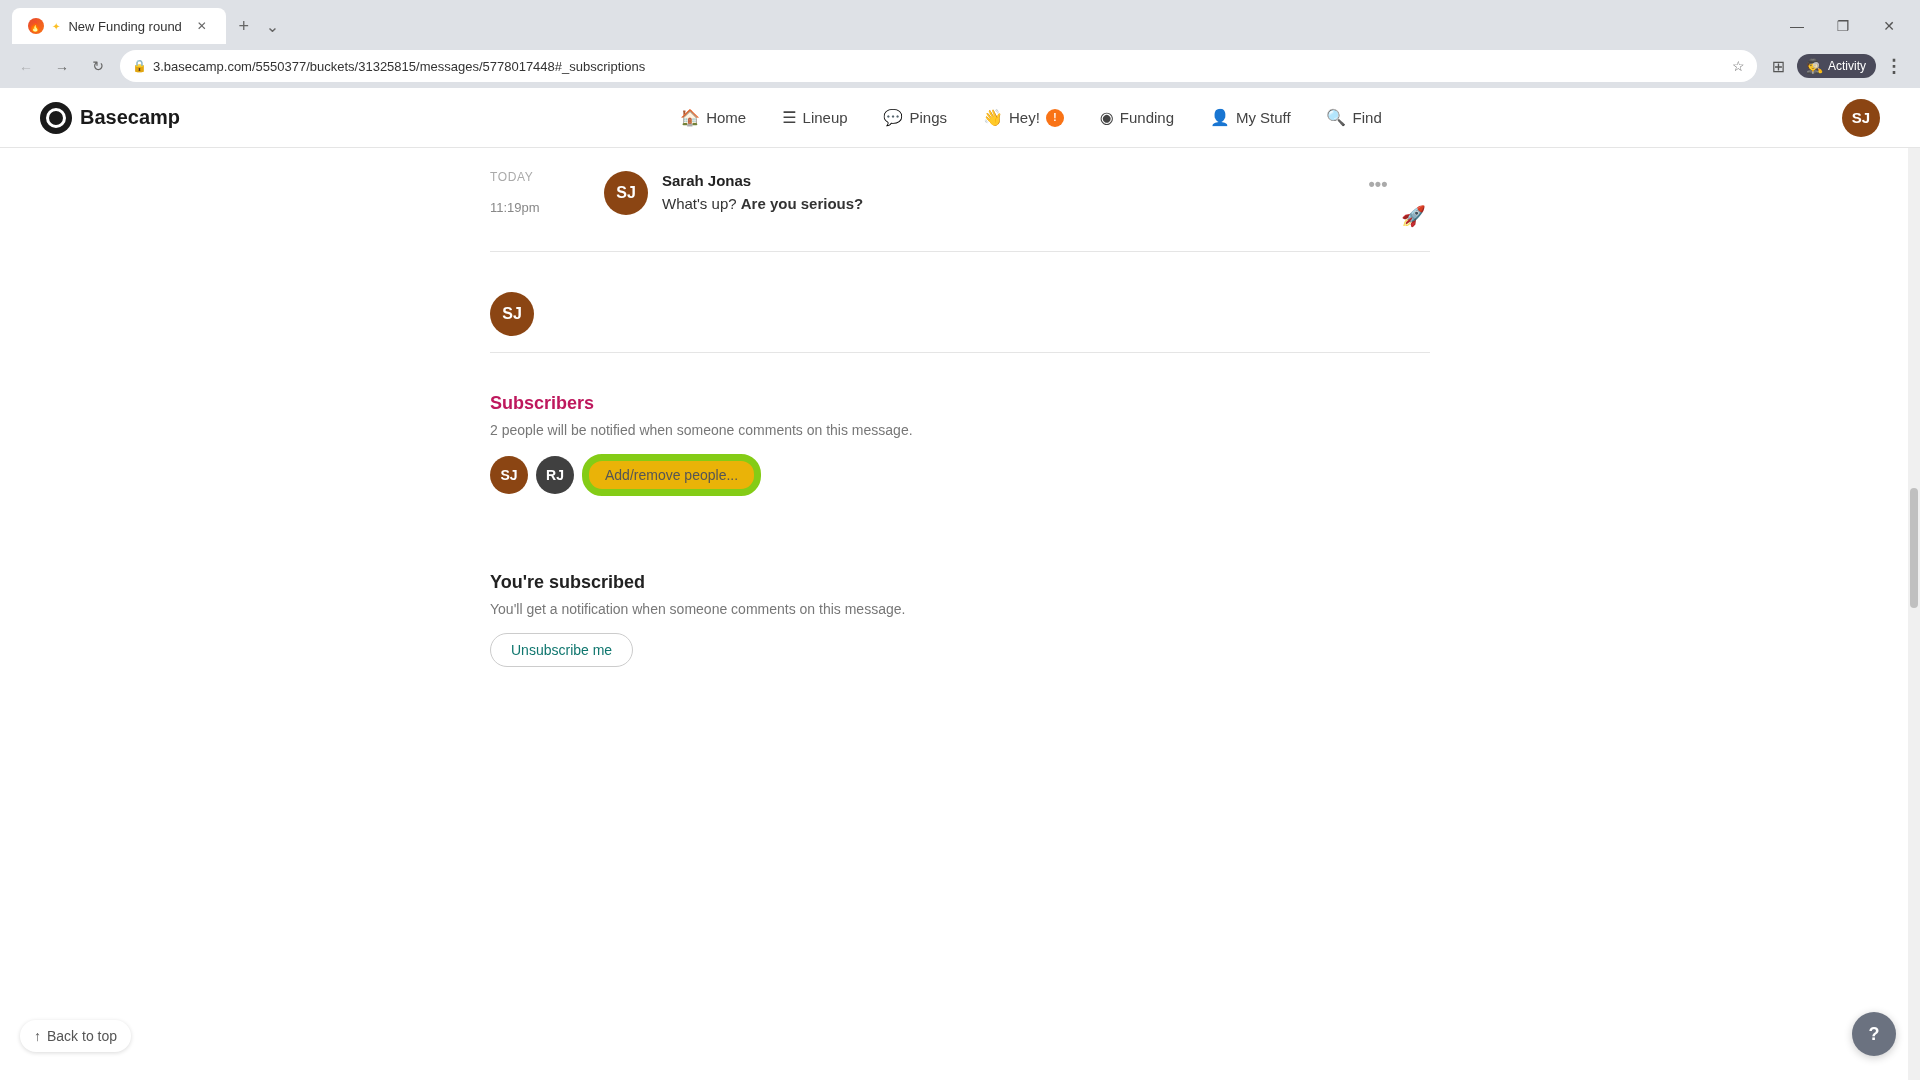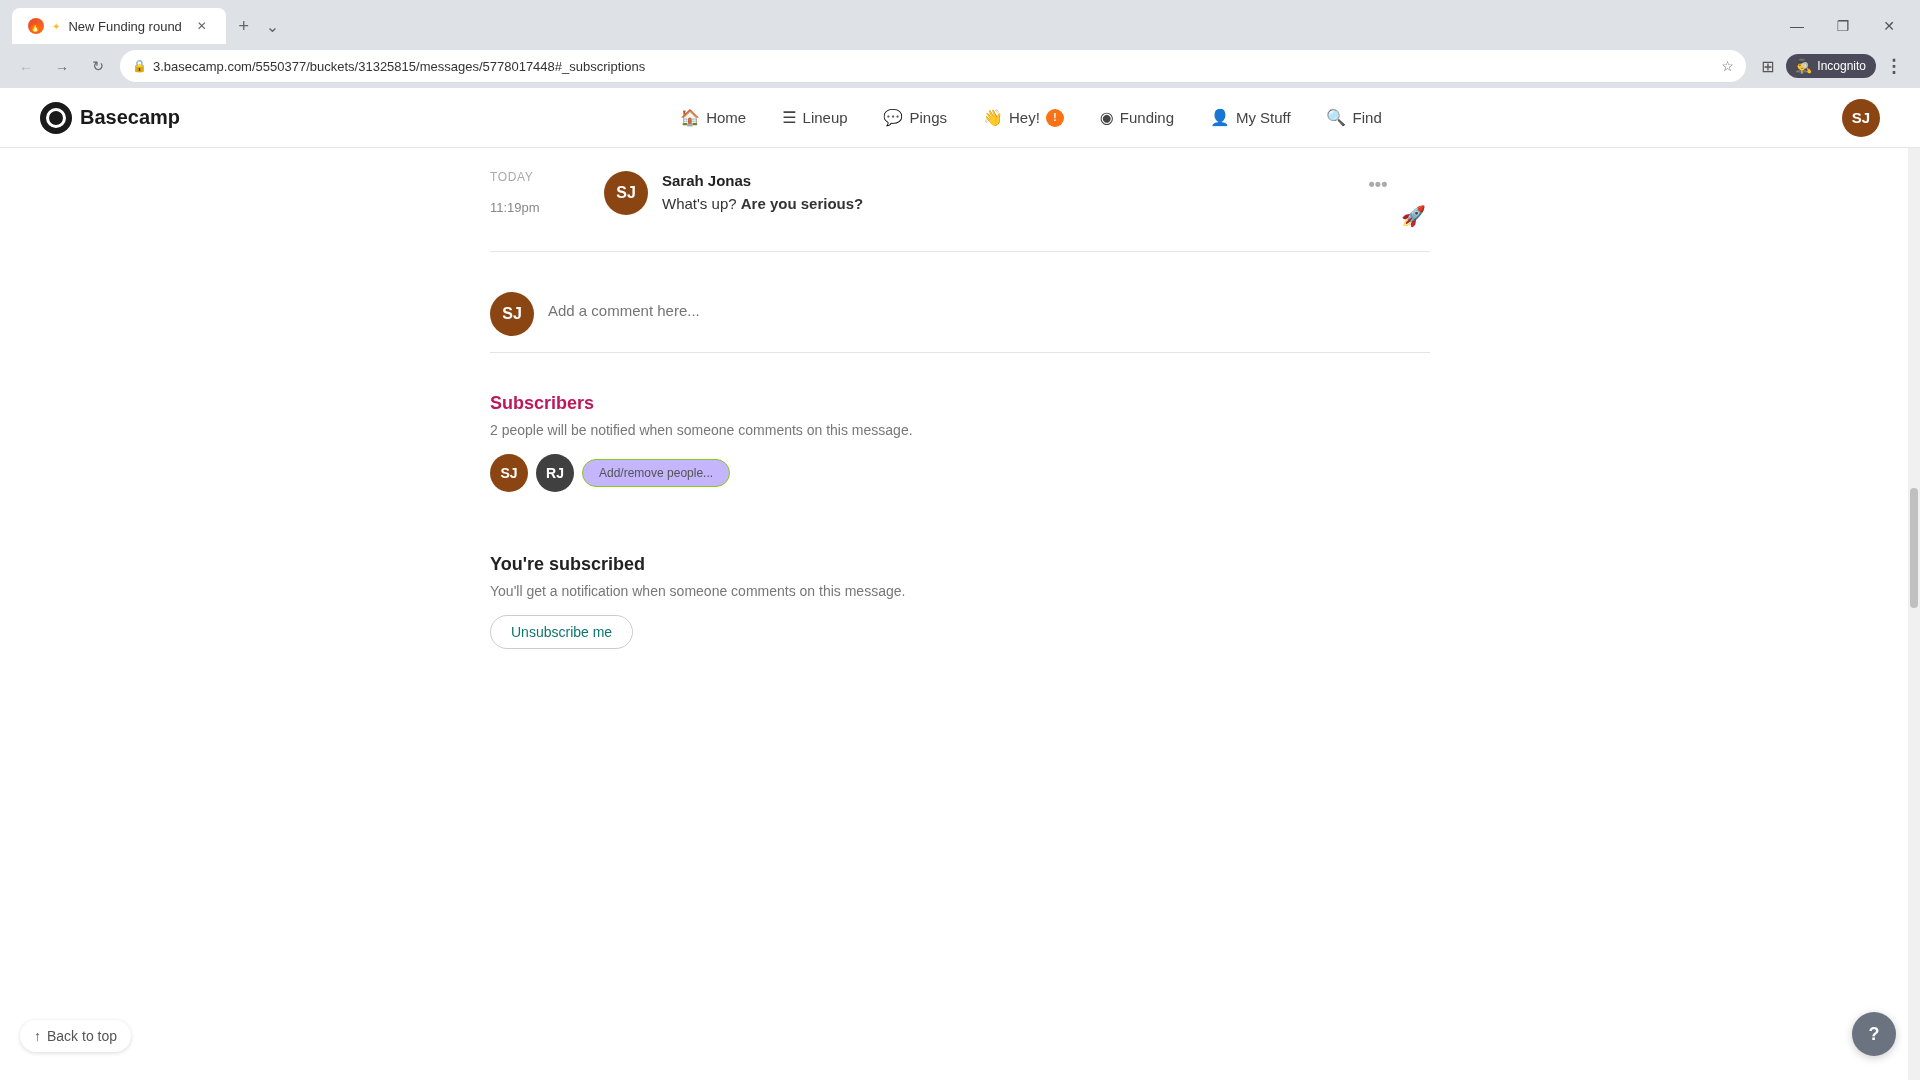--- a/index.html
+++ b/index.html
@@ -69,24 +69,24 @@
     .comment-input-field { flex: 1; border: none; outline: none; font-size: 15px; color: #bbb; padding: 10px 0; background: transparent; cursor: text; }
 
     
     .subscribers-section { padding: 40px 0 30px 0; }
     .section-title { font-size: 18px; font-weight: 700; color: #be185d; margin-bottom: 8px; }
     .section-subtitle { font-size: 14px; color: #777; margin-bottom: 16px; }
     .subscriber-avatars { display: flex; align-items: center; gap: 8px; margin-bottom: 32px; }
     .sub-avatar { width: 38px; height: 38px; border-radius: 50%; display: flex; align-items: center; justify-content: center; color: #fff; font-weight: 700; font-size: 14px; flex-shrink: 0; }
     .sub-avatar-sj { background: #8B4513; }
     .sub-avatar-rj { background: #404040; }
-    .add-remove-btn { border: 1px solid #84cc16; border-radius: 20px; padding: 6px 16px; font-size: 12px; color: #555; background: #c4b5fd; cursor: pointer; }
-
-    
-    .subscribed-section { padding-bottom: 40px; }
+    .add-remove-btn { border: 7px solid #84cc16; border-radius: 20px; padding: 6px 16px; font-size: 14px; color: #555; background: #eab308; cursor: pointer; }
+
+    
+    .subscribed-section { padding-bottom: 40px; margin-top: 14px; }
     .subscribed-title { font-size: 18px; font-weight: 700; color: #222; margin-bottom: 8px; }
     .subscribed-subtitle { font-size: 14px; color: #777; margin-bottom: 16px; }
     .unsubscribe-btn { border: 1px solid #ccc; border-radius: 20px; padding: 8px 20px; font-size: 14px; color: #0f766e; background: #fff; cursor: pointer; }
 
     
     .back-to-top { position: fixed; bottom: 28px; left: 20px; display: flex; align-items: center; gap: 6px; font-size: 14px; color: #555; cursor: pointer; background: #fff; padding: 8px 14px; border-radius: 20px; box-shadow: 0 1px 4px rgba(0,0,0,0.15); }
 
     
     .help-btn { position: fixed; bottom: 24px; right: 24px; width: 44px; height: 44px; border-radius: 50%; background: #6b7280; display: flex; align-items: center; justify-content: center; color: #fff; font-size: 18px; font-weight: 700; cursor: pointer; box-shadow: 0 2px 8px rgba(0,0,0,0.2); }
 
@@ -124,21 +124,21 @@
     <button class="nav-btn">↻</button>
     <div class="address-bar">
       <span class="address-secure">🔒</span>
       <span class="address-text">3.basecamp.com/5550377/buckets/31325815/messages/5778017448#_subscriptions</span>
       <span class="address-star">☆</span>
     </div>
     <div class="address-actions">
       <div class="addr-icon-btn">⊞</div>
       <div class="incognito-btn">
         <span style="font-size:14px;">🕵</span>
-        <span>Incognito</span>
+        <span>Activity</span>
       </div>
       <div class="more-btn">⋮</div>
     </div>
   </div>
 </div>
 
 <div class="app-wrapper">
 
   <nav class="top-nav">
     <div class="nav-logo">
@@ -200,21 +200,20 @@
         </div>
         <div class="message-actions">
           <div class="msg-action-btn">•••</div>
           <div class="msg-rocket-btn" style="font-size:20px; margin-top:32px;">🚀</div>
         </div>
       </div>
     </div>
 
     <div class="comment-input-row">
       <div class="comment-avatar">SJ</div>
-      <input type="text" class="comment-input-field" placeholder="Add a comment here..." style="">
     </div>
 
     <div class="subscribers-section">
       <div class="section-title">Subscribers</div>
       <div class="section-subtitle">2 people will be notified when someone comments on this message.</div>
       <div class="subscriber-avatars">
         <div class="sub-avatar sub-avatar-sj">SJ</div>
         <div class="sub-avatar sub-avatar-rj">RJ</div>
         <button class="add-remove-btn">Add/remove people...</button>
       </div>

